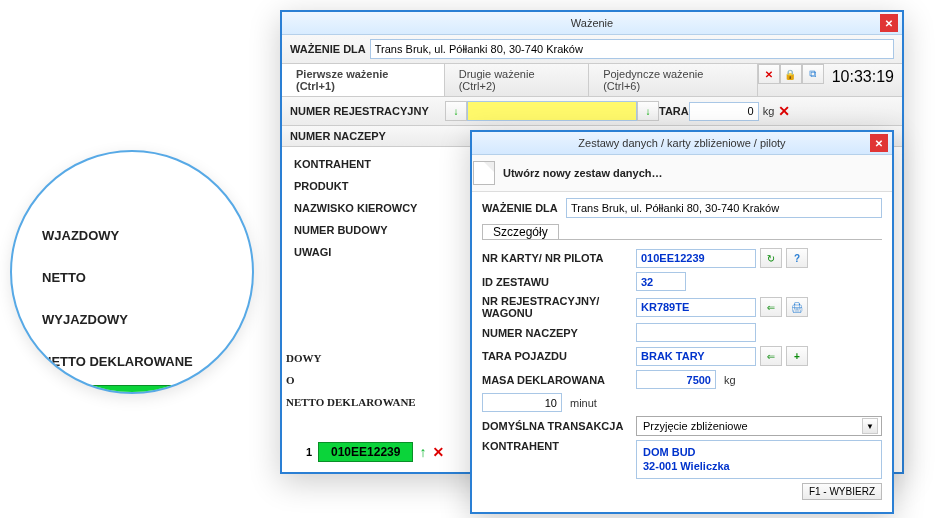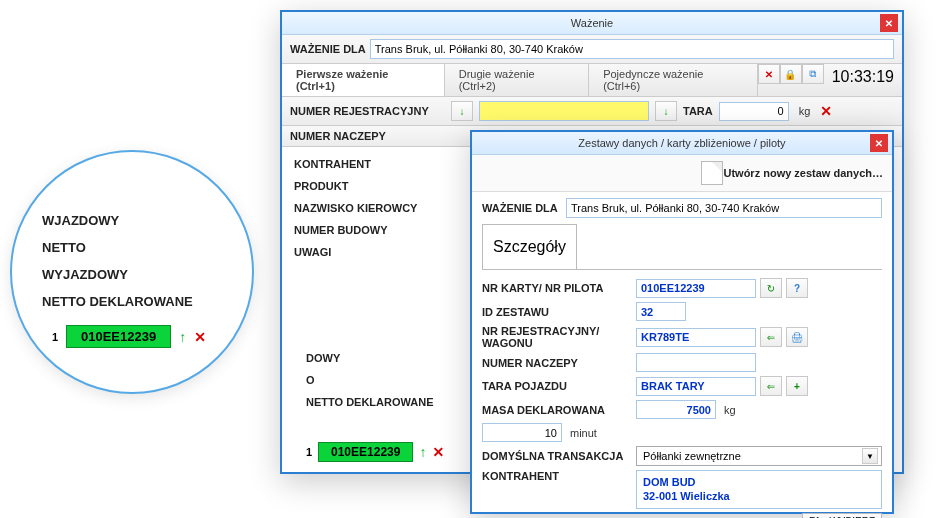--- a/index.html
+++ b/index.html
@@ -97,21 +97,20 @@
     justify-content: center;
     font-size: 10px;
     cursor: pointer;
   }
   .grid-section {
     padding: 4px 8px;
     background: linear-gradient(#f8f8f8,#ececec);
     border-bottom: 1px solid #ccc;
     display: flex;
     align-items: center;
-    gap: 6px;
   }
   .side-labels {
     padding: 6px 12px;
   }
   .side-labels div {
     font-weight: bold;
     font-size: 11px;
     color: #222;
     padding: 5px 0;
   }
@@ -163,20 +162,21 @@
     position: absolute;
     top: 55px;
     left: 30px;
     width: 210px;
   }
   .mag-inner .row {
     font-size: 13px;
     font-weight: bold;
     color: #222;
     padding: 6px 0;
+    margin-top: 15px;
   }
   .mag-badge-row {
     display: flex;
     align-items: center;
     gap: 8px;
     margin-top: 10px;
   }
   .mag-badge-row .green-badge {
     padding: 3px 14px;
     font-size: 13px;
@@ -190,24 +190,24 @@
     height: 380px;
     z-index: 5;
     margin-left: 40px;
   }
   .win-front .titlebar {
     background: linear-gradient(#eaf4ff,#d4e9ff);
   }
   .subheader {
     display: flex;
     align-items: center;
-    padding: 6px 9px;
+    gap: 8px;
+    padding: 6px 1px;
     border-bottom: 1px solid #ddd;
     background: #fafafa;
-    justify-content: flex-end;
   }
   .page-icon {
     width: 20px;
     height: 22px;
     border: 1px solid #bbb;
     background: #fff;
     position: relative;
   }
   .page-icon::before {
     content: "";
@@ -235,22 +235,22 @@
   .front-row .blue-val {
     color: #0033cc;
     font-weight: bold;
   }
   .inner-tabs {
     display: flex;
     border-bottom: 1px solid #bbb;
     margin: 4px 0 6px 0;
   }
   .itab {
-    padding: 13px 10px;
-    font-size: 16px;
+    padding: 0 10px;
+    font-size: 12px;
     border: 1px solid #bbb;
     border-bottom: none;
     background: linear-gradient(#f7f7f7,#ececec);
     margin-right: -1px;
   }
   .itab.active {
     background: #fff;
   }
   .val-box {
     border: 1px solid #a9c7e6;
@@ -300,22 +300,23 @@
     font-size: 10px;
     cursor: pointer;
   }
   .unit {
     font-size: 11px;
     color: #333;
     padding: 0 4px;
   }
   .partial-labels {
     position: absolute;
-    left: 24px;
+    left: 4px;
     top: 335px;
+    font-family: Liberation Serif, serif;
   }
   .partial-labels div {
     font-weight: bold;
     font-size: 11px;
     color: #222;
     padding: 5px 0;
   }
 </style>
 </head>
 <body>
@@ -446,21 +447,21 @@
       <span class="val-box blue-val right" style="width:70px">7500</span>
       <span class="unit">kg</span>
     </div>
     <div class="front-row">
       <span class="val-box right" style="width:70px">10</span>
       <span class="unit">minut</span>
     </div>
     <div class="front-row">
       <span class="flabel">DOMYŚLNA TRANSAKCJA</span>
       <div class="select-box" style="flex:1">
-        <span>Półłanki zewnętrzne</span>
+        <span>Przyjęcie zbliżeniowe</span>
         <span class="drop-arrow">▼</span>
       </div>
     </div>
     <div class="front-row" style="align-items:flex-start">
       <span class="flabel">KONTRAHENT</span>
       <div class="multiline-box" style="flex:1">
         <div>DOM BUD</div>
         <div>32-001 Wieliczka</div>
       </div>
     </div>

